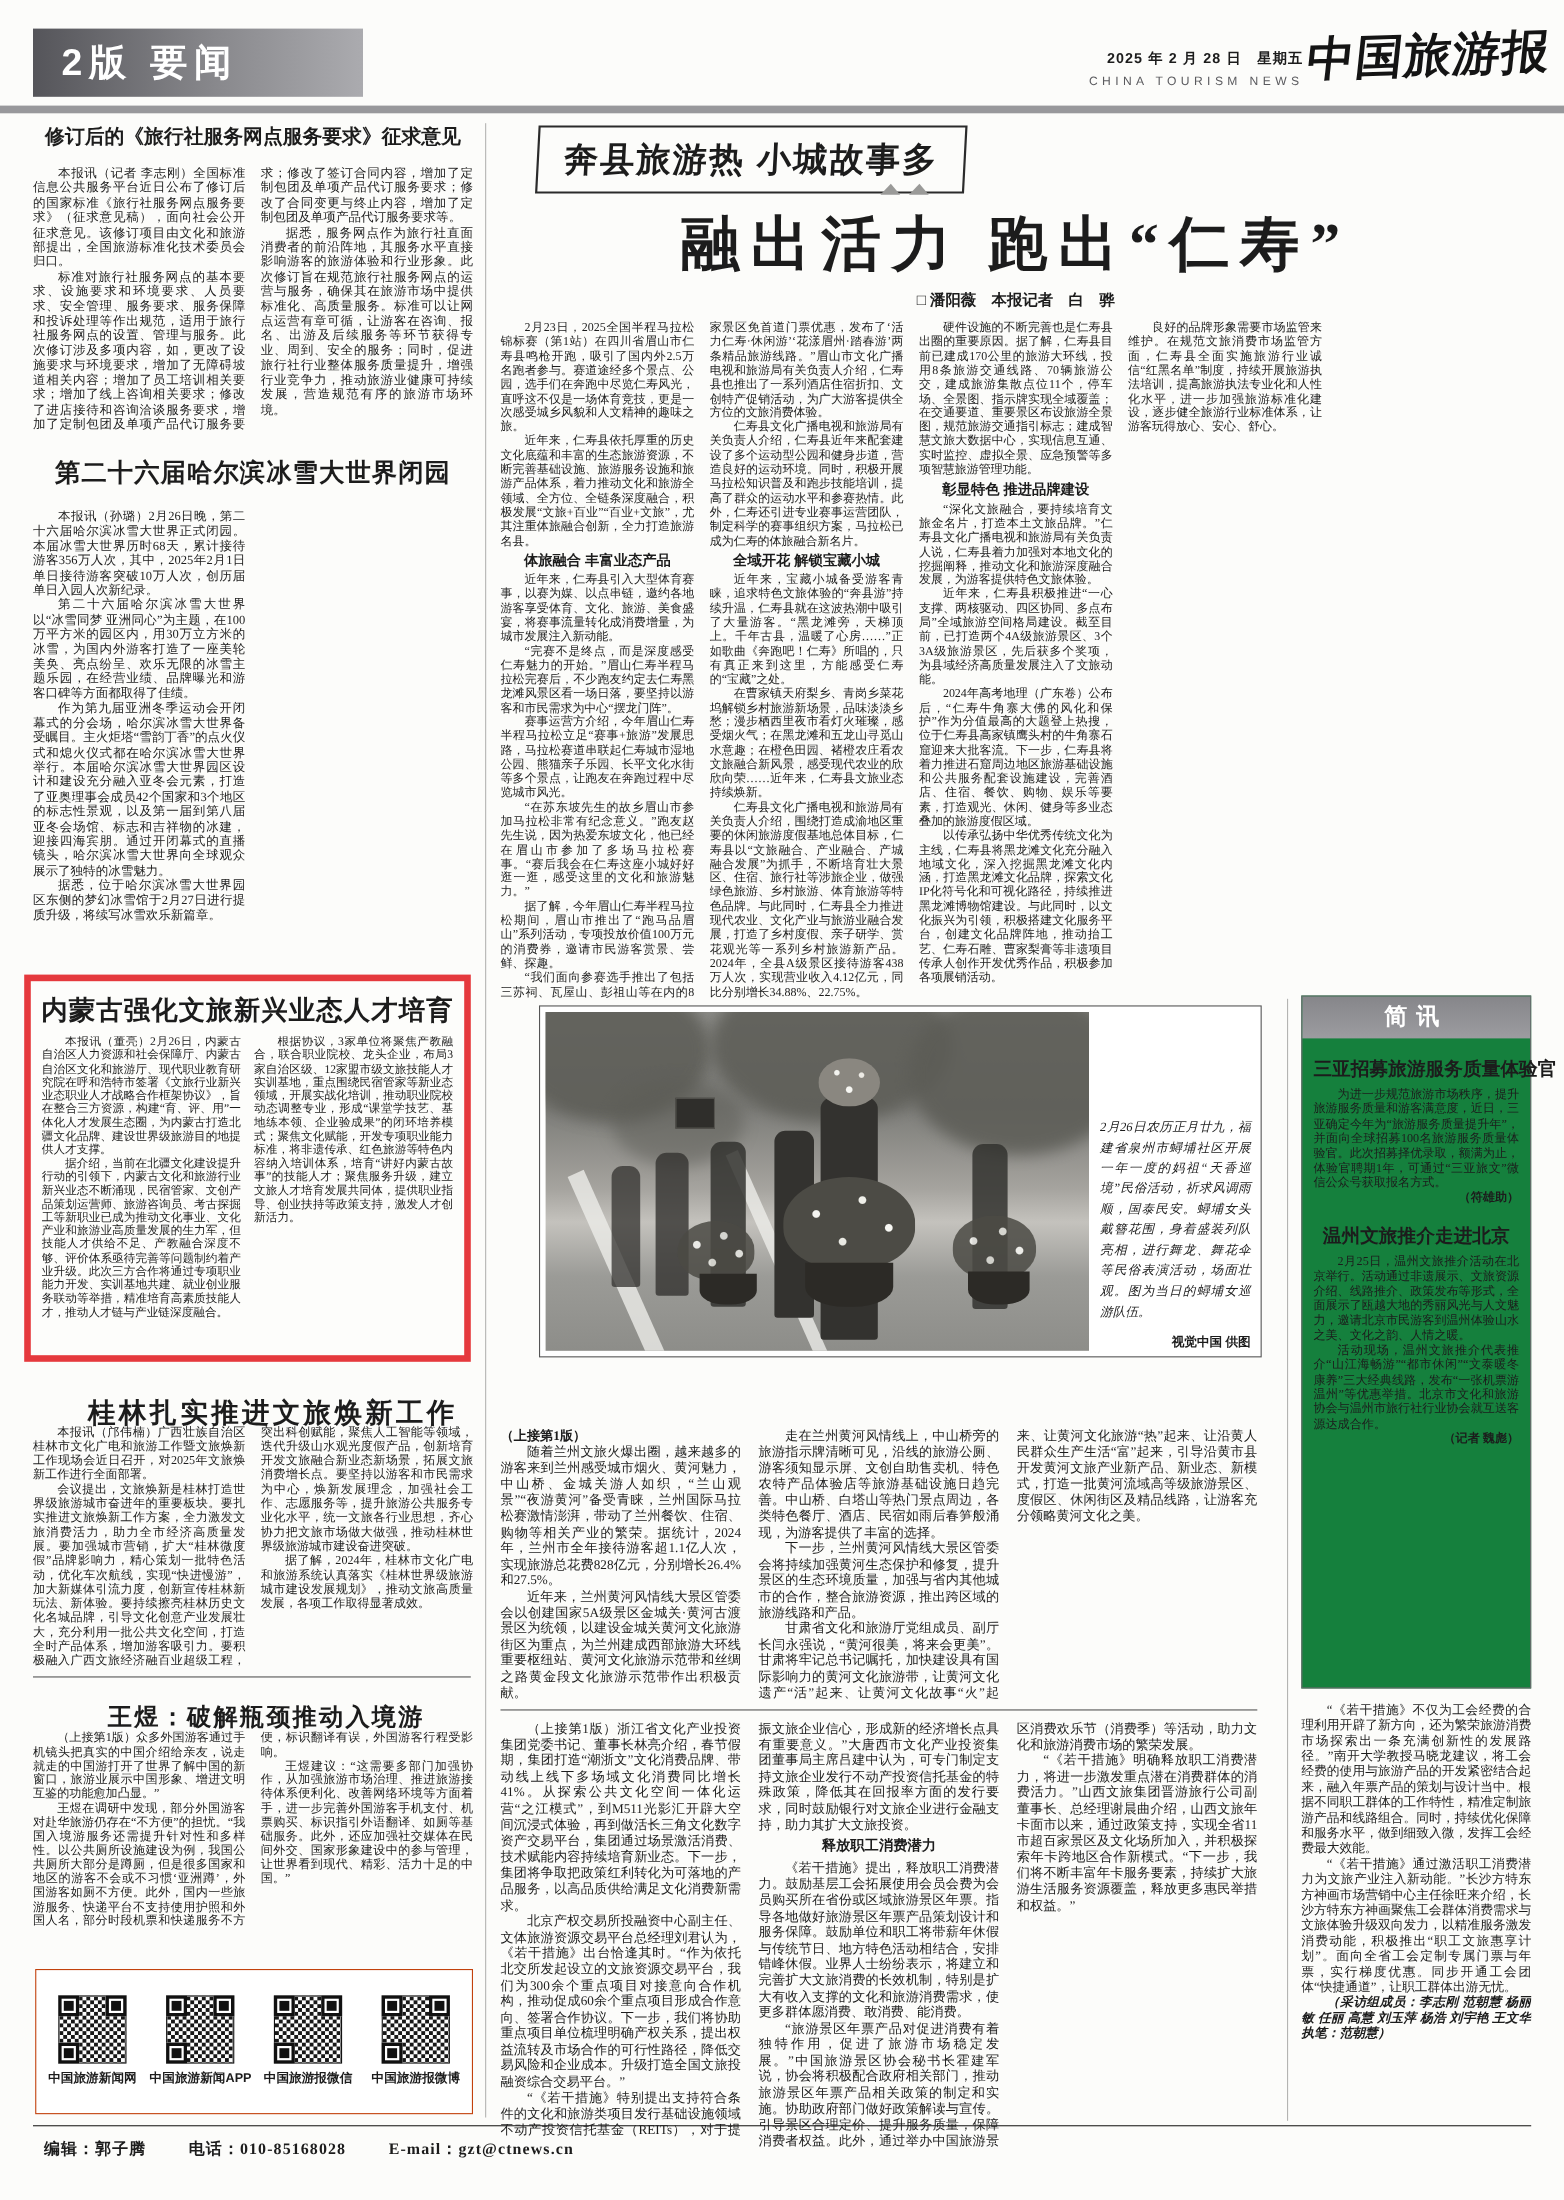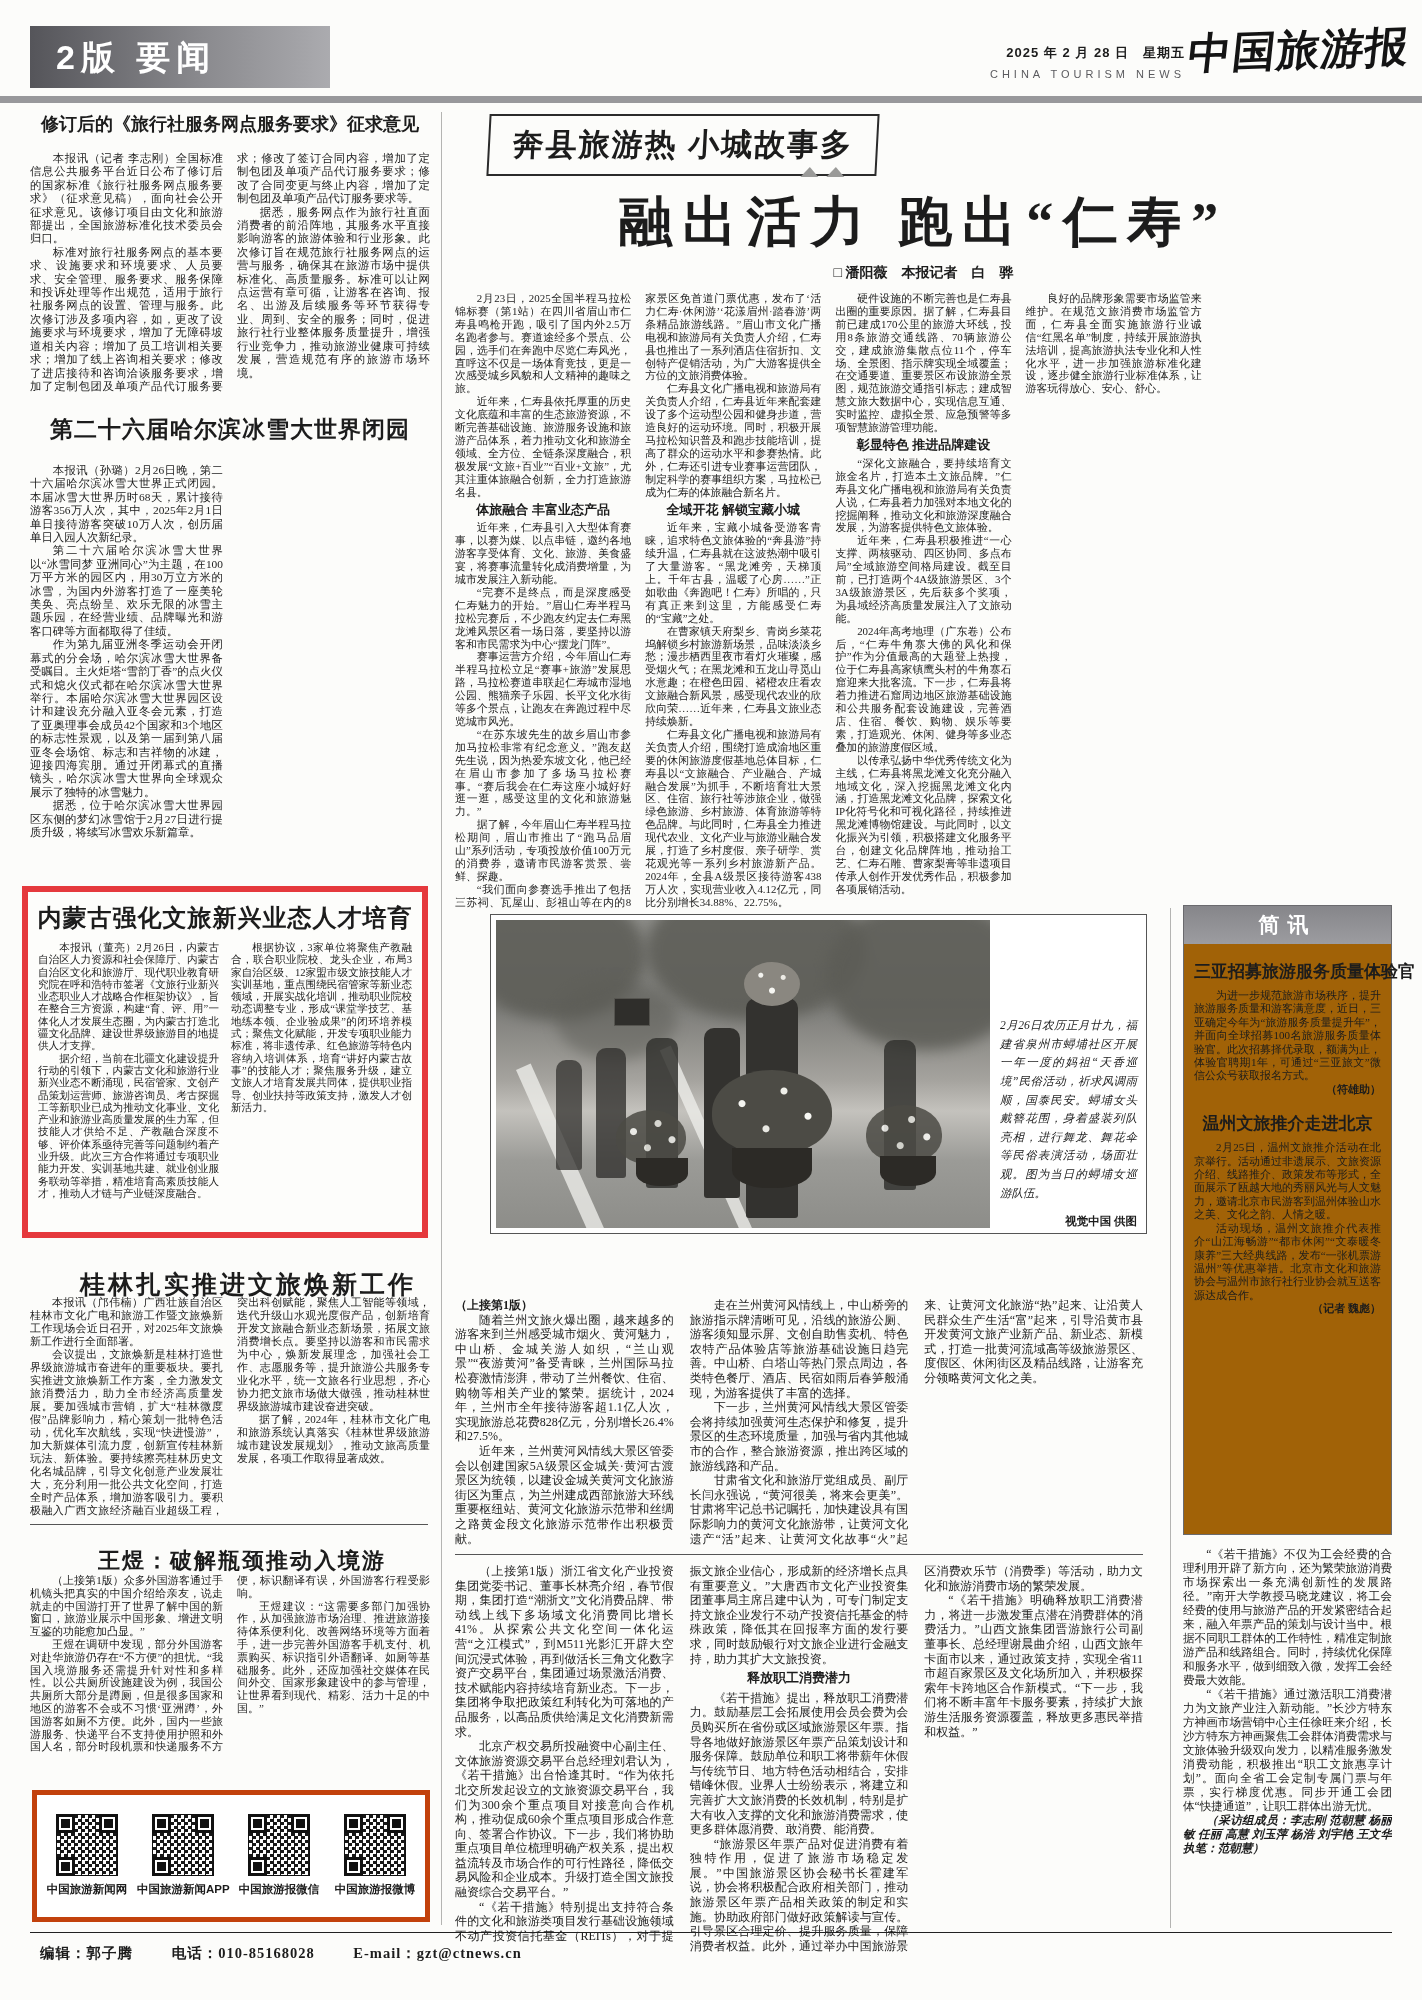--- a/index.html
+++ b/index.html
@@ -59,31 +59,31 @@
            background:radial-gradient(circle at 25% 40%,#f4f4f0 3px,transparent 4px),
                       radial-gradient(circle at 60% 25%,#efefe9 3px,transparent 4px),
                       radial-gradient(circle at 80% 55%,#f8f8f4 3px,transparent 4px),
                       radial-gradient(circle at 45% 70%,#e9e9e3 3px,transparent 4px),#4c4b45;}
   .basket{position:absolute;background:#2c2a26;border-radius:0 0 45% 45%;}
   .sign{position:absolute;background:#2f2e2b;border:1px solid #55544f;}
   .caption{width:138px;padding:96px 4px 0 10px;box-sizing:content-box;font-style:italic;
            font-size:11.5px;line-height:1.62;text-align:justify;}
   .caption .credit{text-align:right;font-weight:bold;margin-top:10px;font-style:normal;}
   
-  .sidebar{left:1183px;top:905px;width:209px;height:630px;border:1px solid #6a6a6e;box-sizing:border-box;background:#a16207;}
+  .sidebar{left:1183px;top:905px;width:209px;height:630px;border:1px solid #6a6a6e;box-sizing:border-box;background:#15803d;}
   .sidebar .bar{height:38px;line-height:38px;text-align:center;color:#fff;font-size:21px;font-weight:bold;
                 letter-spacing:8px;background:linear-gradient(180deg,#86868a,#9c9ca0);}
   .sidebar .inner{padding:8px 10px;}
   .brief-head{text-align:center;font-weight:bold;font-size:17px;margin:8px 0 6px;white-space:nowrap;}
   .briefbody{font-size:11px;line-height:13.4px;}
   
   .midbody{font-size:12px;line-height:14.6px;}
   .col4body{font-size:11.6px;line-height:14px;}
   
-  .qrbox{left:32px;top:1790px;width:398px;height:132px;border:5px solid #c2410c;box-sizing:border-box;
+  .qrbox{left:32px;top:1790px;width:398px;height:132px;border:1px solid #c2410c;box-sizing:border-box;
          display:flex;justify-content:space-around;align-items:center;padding:6px 2px;background:#fff;}
   .qrcell{text-align:center;width:92px;}
   .qr{position:relative;width:60px;height:60px;margin:0 auto;
       background:repeating-conic-gradient(#171717 0 25%,#fdfdfd 0 50%) 0 0/7px 7px;outline:1px solid #111;}
   .qr i{position:absolute;width:13px;height:13px;border:3px solid #111;background:#fff;}
   .qr i::after{content:"";position:absolute;inset:2px;background:#111;}
   .qr .m1{left:-1px;top:-1px;} .qr .m2{right:-1px;top:-1px;} .qr .m3{left:-1px;bottom:-1px;}
   .qrlabel{font-size:11.5px;font-weight:bold;margin-top:7px;white-space:nowrap;
            font-family:"Liberation Sans","DejaVu Sans",sans-serif;}
   .footer{left:40px;top:1944px;font-size:14.5px;font-weight:bold;letter-spacing:1px;}

